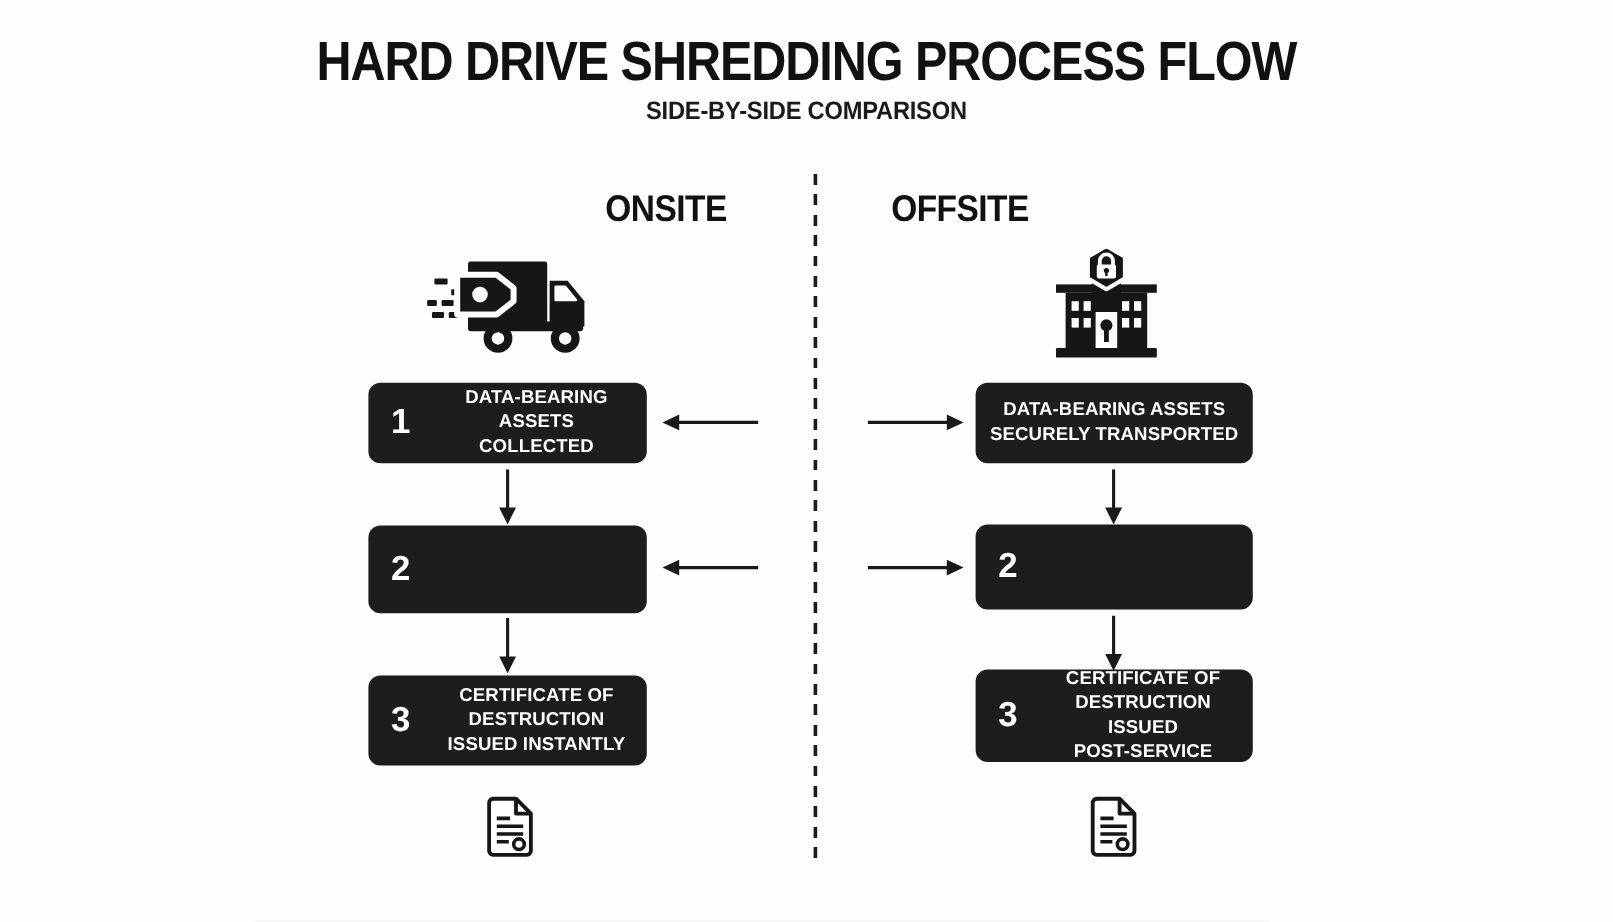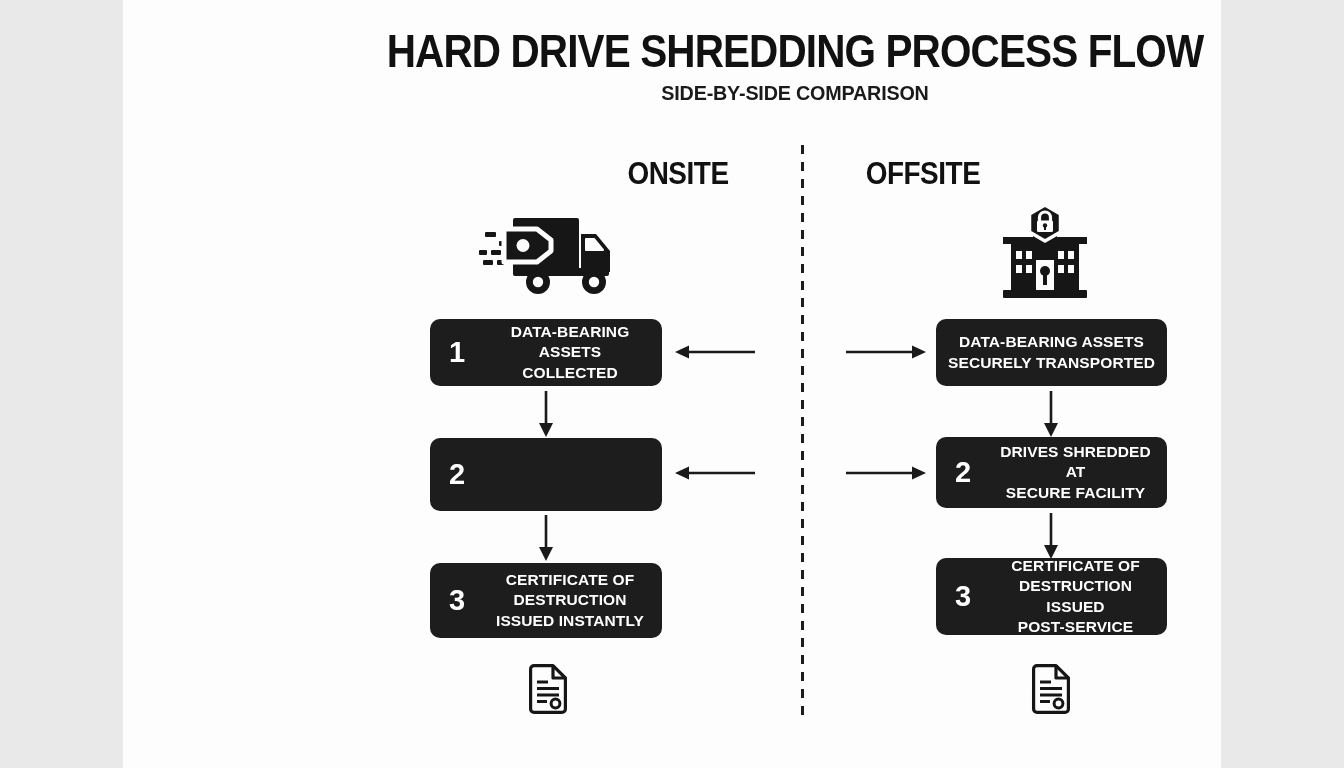--- a/index.html
+++ b/index.html
@@ -2,21 +2,21 @@
 <html><head>
 <meta charset="utf-8">
 <style>
   html, body { margin: 0; padding: 0; }
   body {
     font-family: "Liberation Sans", sans-serif;
     background: #e9e9e9;
   }
   .canvas {
     position: relative;
-    width: 1098px;
+    width: 1344px;
     height: 768px;
     margin: 0 auto;
     background: #fdfdfd;
     overflow: hidden;
     color: #111;
   }
   .title {
     position: absolute;
     top: 24px;
     left: 0;
@@ -195,22 +195,20 @@
 ISSUED INSTANTLY</span>
   </div>
 
   <div class="step-box r r1">
 
     <span class="step-text">DATA-BEARING ASSETS
 SECURELY TRANSPORTED</span>
   </div>
   <div class="step-box r r2">
     <span class="step-num">2</span>
-    <span class="step-text">DRIVES SHREDDED AT
-SECURE FACILITY</span>
   </div>
   <div class="step-box r r3">
     <span class="step-num">3</span>
     <span class="step-text">CERTIFICATE OF
 DESTRUCTION ISSUED
 POST-SERVICE</span>
   </div>
 
   <div class="arrow va-l1">
     <svg width="18" height="46" viewBox="0 0 18 46">

